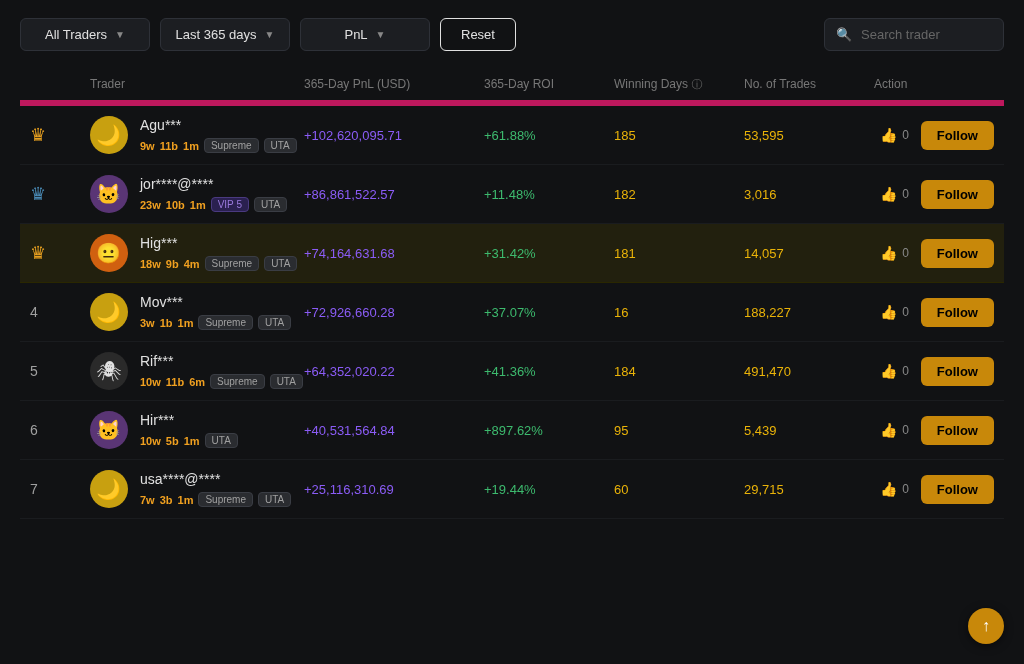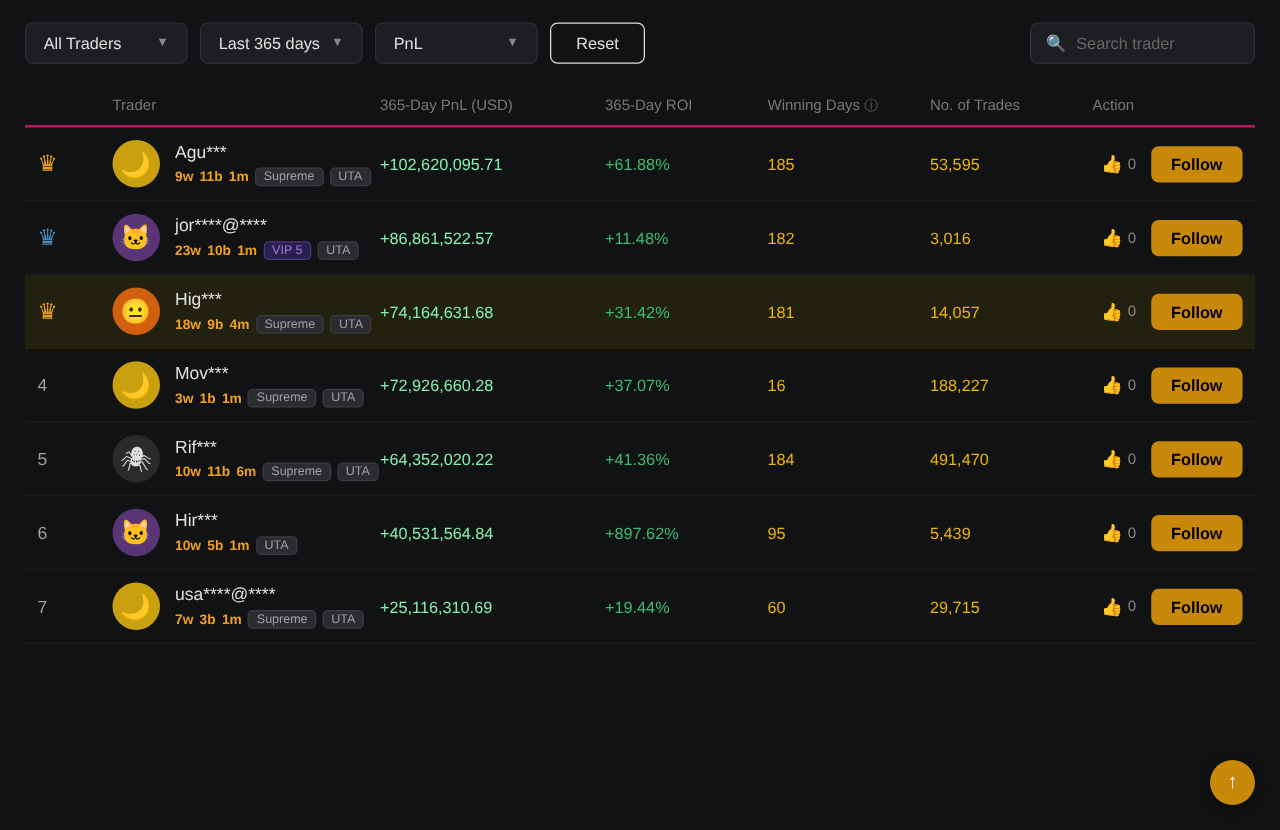--- a/index.html
+++ b/index.html
@@ -15,21 +15,21 @@
       display: flex;
       align-items: center;
       gap: 10px;
       padding: 18px 20px;
       background: #111214;
       flex-wrap: wrap;
     }
     .dropdown {
       display: flex;
       align-items: center;
-      justify-content: space-between;
+      justify-content: center;
       background: #1c1e22;
       border: 1px solid #2e3138;
       border-radius: 6px;
       padding: 8px 14px;
       cursor: pointer;
       color: #e0e0e0;
       min-width: 130px;
       gap: 8px;
     }
     .dropdown-arrow { color: #888; font-size: 10px; }
@@ -80,21 +80,21 @@
     }
     .search-input::placeholder { color: #666; }
 
     .table-container { padding: 0 20px; }
     .table-header {
       display: grid;
       grid-template-columns: 60px 1fr 180px 130px 130px 130px 120px;
       padding: 8px 10px;
       color: #777;
       font-size: 12px;
-      border-bottom: 2px solid #be185d;
+      border-bottom: 6px solid #be185d;
     }
     .table-row {
       display: grid;
       grid-template-columns: 60px 1fr 180px 130px 130px 130px 120px;
       padding: 10px 10px;
       border-bottom: 1px solid #1a1c1f;
       align-items: center;
       transition: background 0.15s;
     }
     .table-row.highlighted { background: #22200e; border-bottom: 1px solid #2a2700; }
@@ -138,21 +138,21 @@
     }
     .tag-vip {
       background: #2a2050;
       border: 1px solid #4a3a80;
       border-radius: 4px;
       padding: 1px 6px;
       font-size: 10px;
       color: #9a7adc;
     }
 
-    .pnl-positive { color: #86efac; font-size: 13px; font-weight: 500; }
+    .pnl-positive { color: #8b5cf6; font-size: 13px; font-weight: 500; }
     .roi-positive { color: #3dba6e; font-size: 13px; }
     .cell-value { color: #eab308; font-size: 13px; }
 
     .action-cell {
       display: flex;
       align-items: center;
       gap: 12px;
       justify-content: flex-end;
     }
     .like-section { display: flex; align-items: center; gap: 4px; color: #888; font-size: 12px; }

